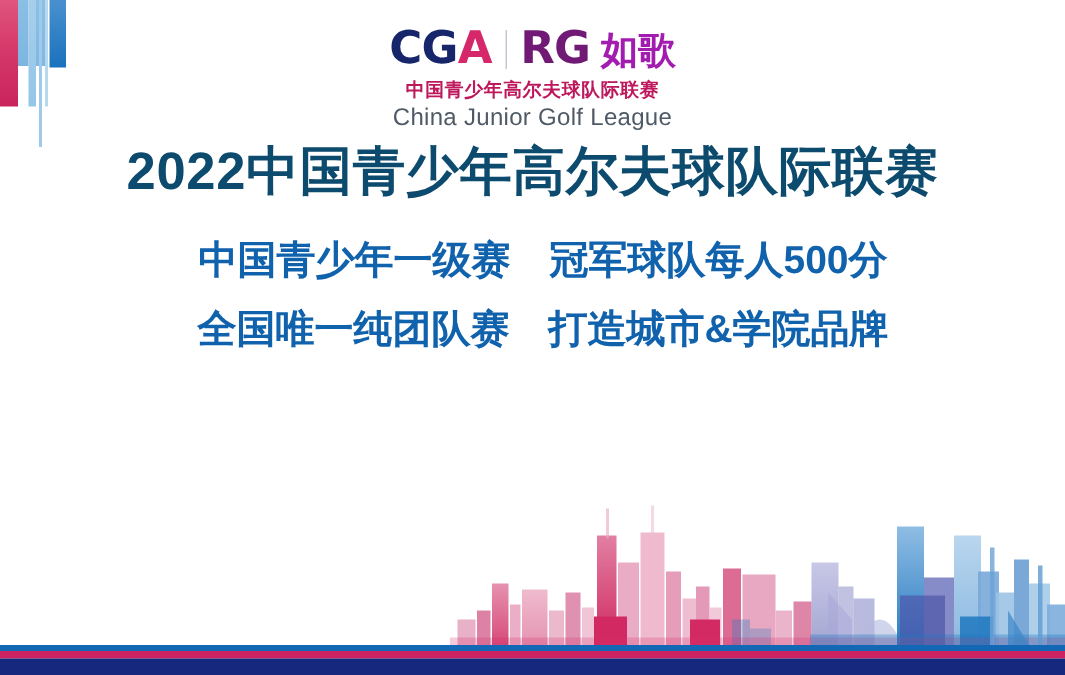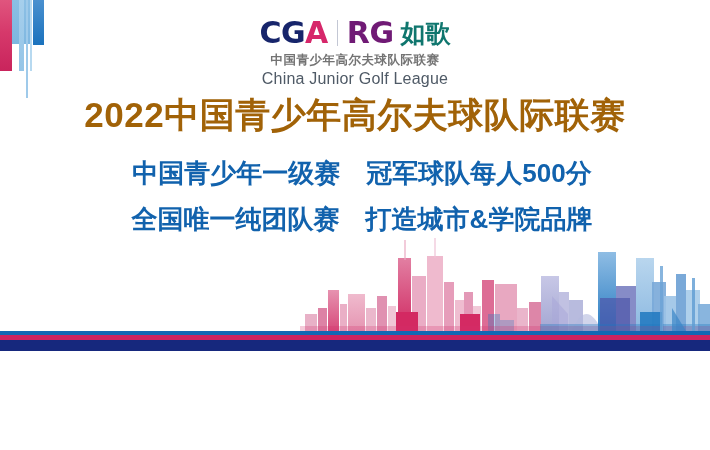--- a/index.html
+++ b/index.html
@@ -4,21 +4,21 @@
 <style>
   html,body{margin:0;padding:0;}
   body{
     width:710px;height:450px;
     background:#ffffff;
     font-family:"Liberation Sans","DejaVu Sans",sans-serif;
     overflow:hidden;
   }
   #poster{
     position:relative;
-    width:710px;height:351px;
+    width:710px;height:450px;
     background:#ffffff;
     overflow:hidden;
   }
 
   
   .corner-bars{position:absolute;left:0;top:0;width:60px;height:160px;}
   .cbar{position:absolute;top:0;}
 
   .cbar-pink{left:0;width:12px;height:71px;
     background:linear-gradient(180deg,#e0557e 0%,#d6396b 45%,#c9245c 100%);}
@@ -46,35 +46,35 @@
   .logo-cga .a{color:#d6276a;}
   .logo-div{
     display:inline-block;width:1px;height:26px;
     background:#c3c7d4;margin:0 9px 0 9px;
   }
   .logo-rg{
     color:#701a75;font-weight:bold;font-size:30px;line-height:1;
     font-family:"DejaVu Sans","Liberation Sans",sans-serif;letter-spacing:-0.5px;
   }
   .logo-ruge{
-    color:#0f766e;font-weight:bold;font-size:25px;line-height:1;margin-left:7px;
+    color:#a21caf;font-weight:bold;font-size:25px;line-height:1;margin-left:7px;
     font-family:"DejaVu Sans","Liberation Sans",sans-serif;
   }
   .logo-cn{
-    margin-top:6px;color:#737373;font-weight:bold;font-size:12.5px;
+    margin-top:6px;color:#be185d;font-weight:bold;font-size:12.5px;
     letter-spacing:0.5px;line-height:1.1;
   }
   .logo-en{
     margin-top:2px;color:#4f5a66;font-size:16px;letter-spacing:0.2px;line-height:1.1;
   }
 
   
   .headline{
     position:absolute;left:0;right:0;top:96px;text-align:center;
-    color:#a16207;font-weight:bold;font-size:35px;letter-spacing:0.5px;
+    color:#0c4a6e;font-weight:bold;font-size:35px;letter-spacing:0.5px;
     line-height:1.1;white-space:nowrap;
   }
 
   
   .features{position:absolute;left:14px;right:0;top:160px;text-align:center;}
   .feature-line{
     color:#1162ad;font-weight:bold;font-size:26px;
     line-height:1;margin-bottom:20px;white-space:nowrap;
   }
   .feature-line .seg-r{margin-left:26px;}

